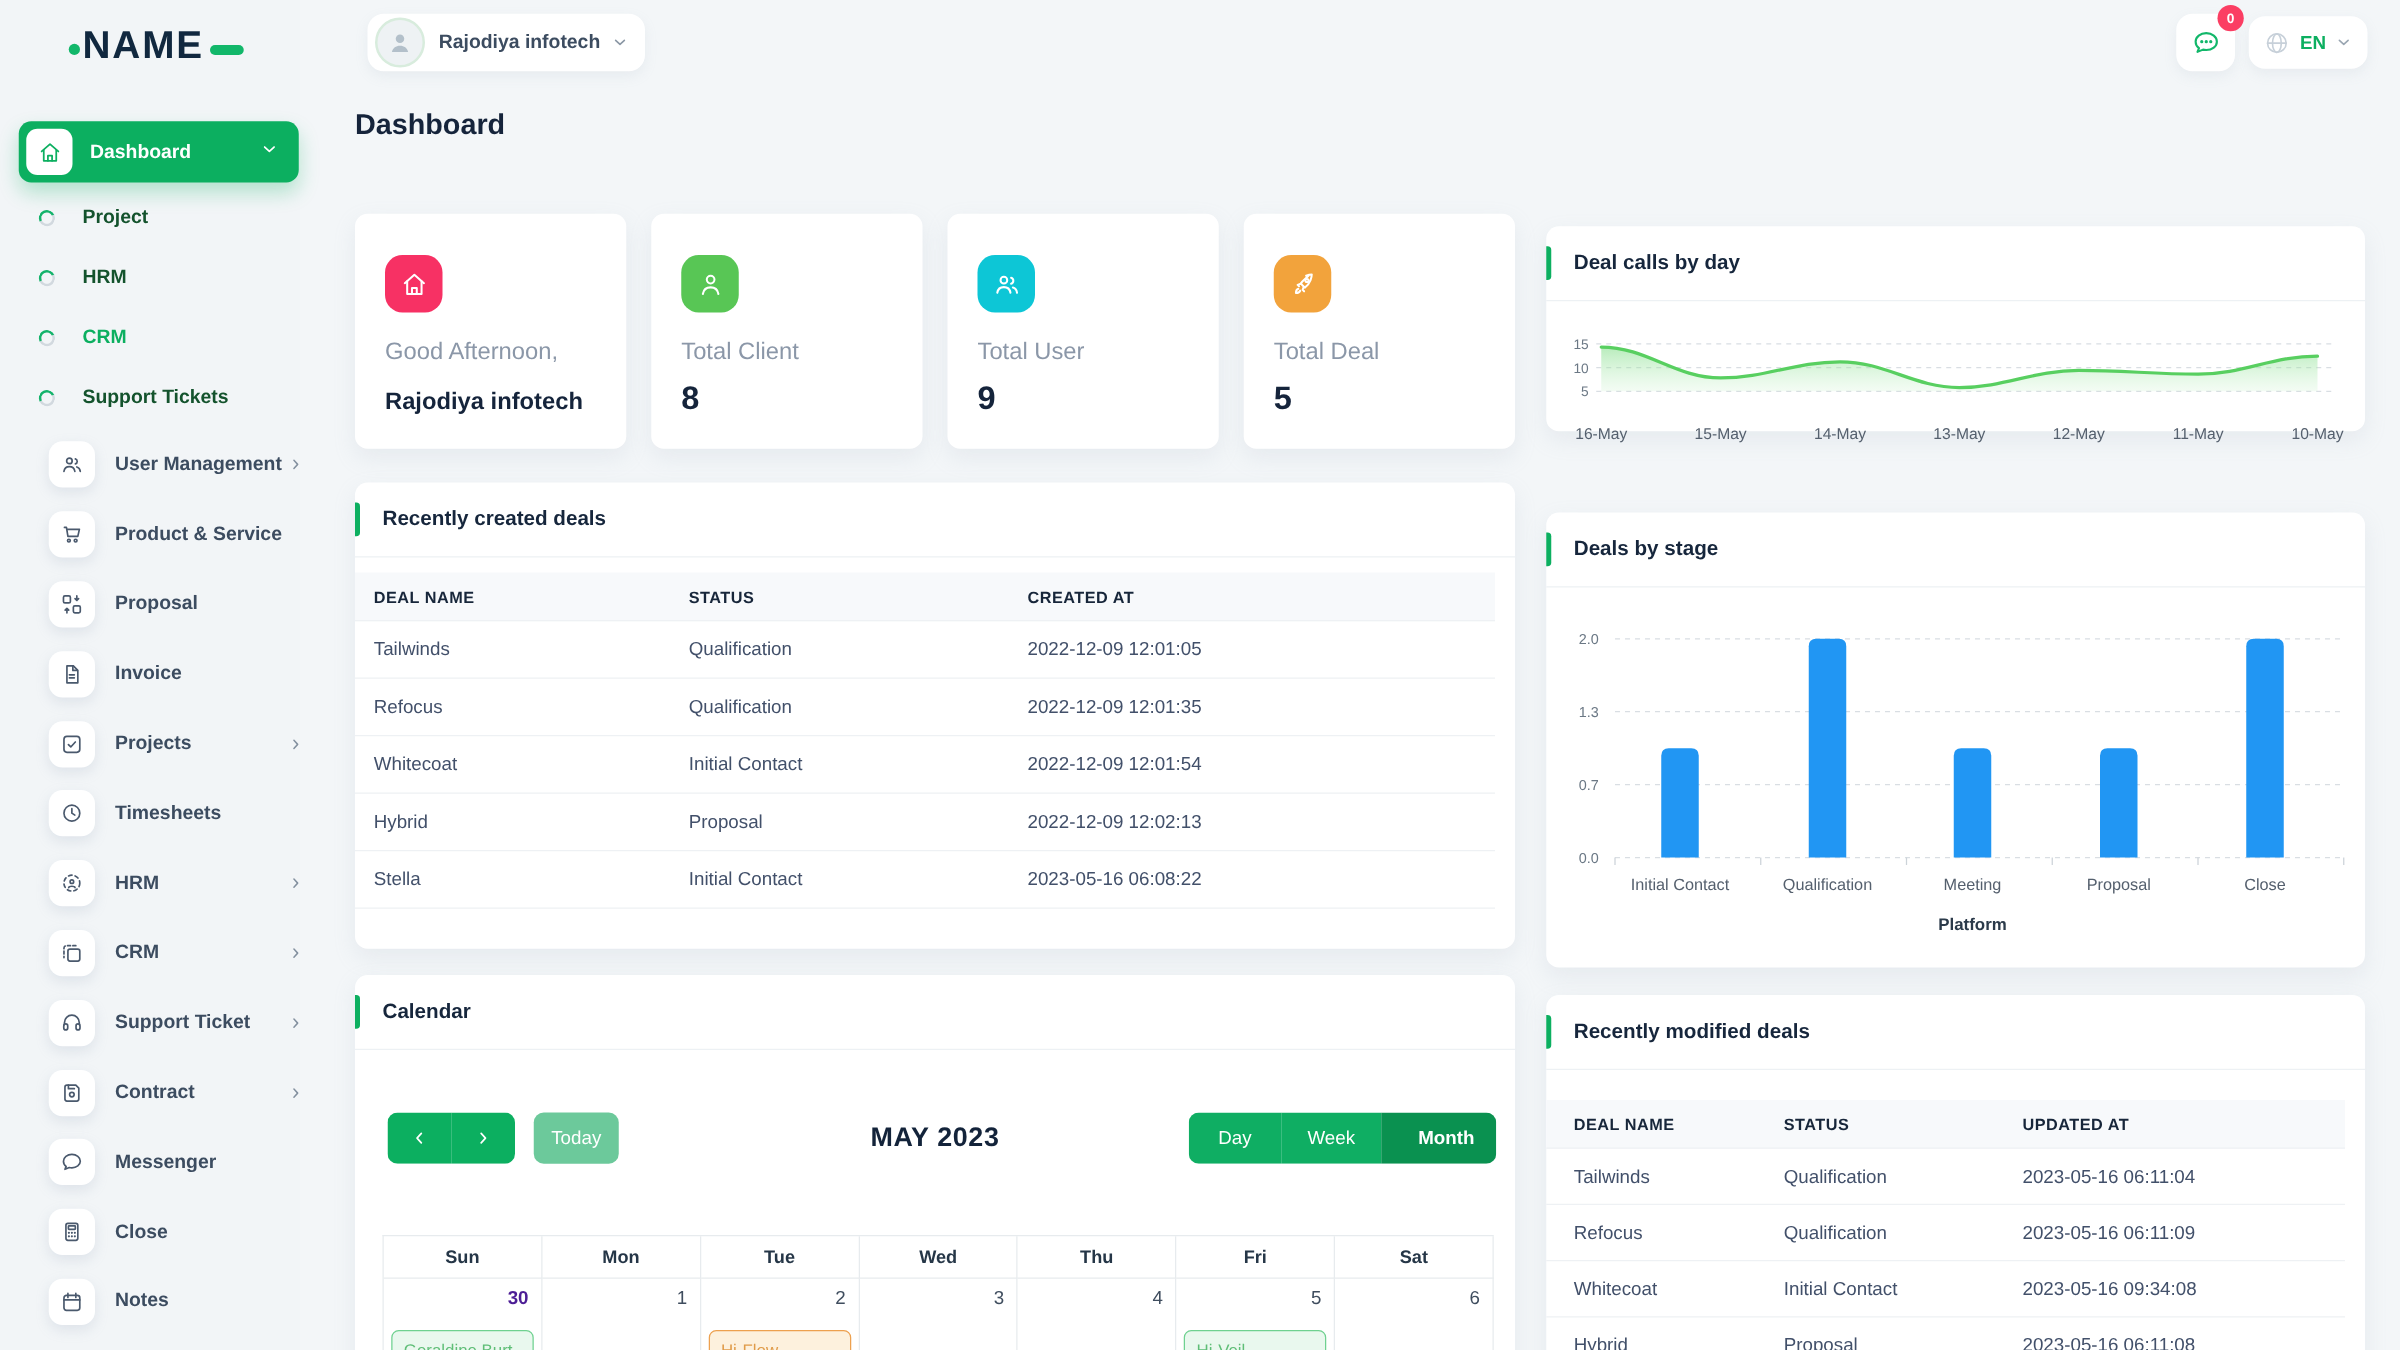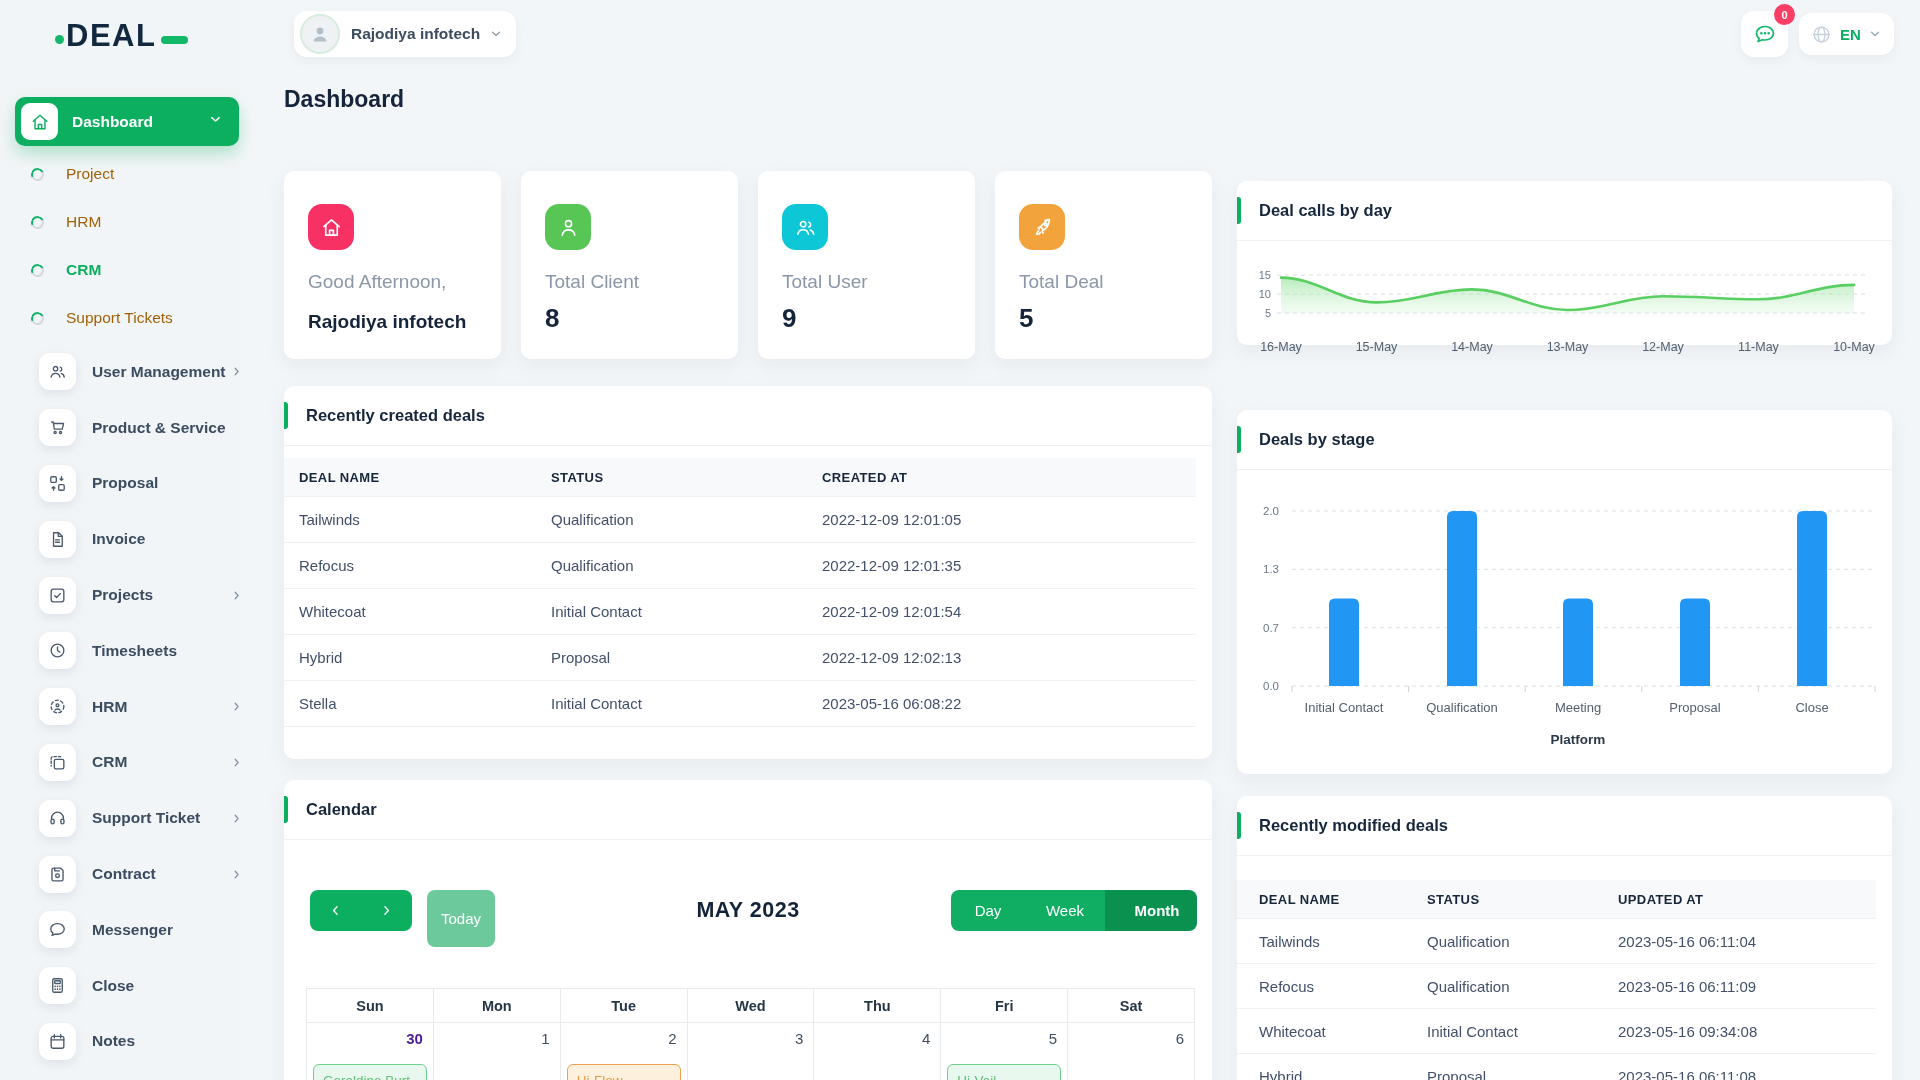--- a/index.html
+++ b/index.html
@@ -22,21 +22,21 @@
   .dash-ic-box{width:37px;height:37px;border-radius:9px;background:#ffffff;margin-left:6px;
     display:flex;align-items:center;justify-content:center;color:#0caf60;}
   .dash-ic-box svg{width:20px;height:20px;}
   .dash-btn-label{color:#fff;font-size:15.5px;font-weight:700;margin-left:14px;}
   .dash-btn .chev{position:absolute;right:16px;color:#fff;}
   .dash-btn .chev svg{width:15px;height:15px;}
   #sub-items{position:absolute;left:0;top:150px;width:240px;}
   .sub-item{height:48px;display:flex;align-items:center;cursor:pointer;}
   .bullet{width:9px;height:9px;border-radius:50%;margin-left:31px;
     border:2.5px solid #d2d9df;border-top-color:#14b36b;border-left-color:#14b36b;transform:rotate(20deg);}
-  .sub-label{margin-left:22px;font-size:15.5px;font-weight:400;color:#a16207;}
+  .sub-label{margin-left:22px;font-size:15.5px;font-weight:700;color:#14532d;}
   .sub-item.active .sub-label{color:#0caf60;font-weight:700;}
   #side-items{position:absolute;left:16px;top:344px;width:240px;}
   .side-item{height:55.8px;display:flex;align-items:center;position:relative;cursor:pointer;}
   .side-icon-box{width:37px;height:37px;border-radius:11px;background:#fff;margin-left:23px;
     box-shadow:0 4px 10px rgba(150,165,185,.22);display:flex;align-items:center;justify-content:center;color:#4a596d;}
   .side-icon-box svg{width:19px;height:19px;}
   .side-label{margin-left:16px;font-size:15.5px;font-weight:600;color:#3c4c60;}
   .side-chev{position:absolute;right:13px;color:#83909f;display:flex;}
   .side-chev svg{width:13px;height:13px;}
   
@@ -82,21 +82,21 @@
   .modified-grid{grid-template-columns:168px 191px 1fr;padding-left:22px;}
   .created-grid.t-head{height:38px;}
   .created-grid.t-row{height:45px;}
   .modified-grid.t-head{height:38px;}
   .modified-grid.t-row{height:44px;}
   
   .cal-btn{display:flex;align-items:center;justify-content:center;color:#fff;cursor:pointer;}
   .cal-nav{position:absolute;left:26px;top:110px;height:41px;display:flex;border-radius:8px;overflow:hidden;}
   .cal-nav .cal-btn{width:51px;background:#0caf60;}
   .cal-nav svg{width:15px;height:15px;}
-  .cal-today{position:absolute;left:143px;top:110px;width:68px;height:57px;background:#6cc99b;border-radius:8px;
+  .cal-today{position:absolute;left:143px;top:110px;width:68px;height:41px;background:#6cc99b;border-radius:8px;
     color:#fff;font-size:15px;display:flex;align-items:center;justify-content:center;cursor:pointer;}
   .cal-title{position:absolute;left:0;right:0;top:118px;text-align:center;font-size:21.5px;font-weight:800;color:#13233a;letter-spacing:.5px;}
   .cal-views{position:absolute;left:667px;top:110px;height:41px;display:flex;border-radius:8px;overflow:hidden;}
   .cal-views .cal-btn{font-size:15px;background:#0fae63;}
   .cal-views .cal-btn.v0{width:74px;}
   .cal-views .cal-btn.v1{width:80px;}
   .cal-views .cal-btn.v2{width:80px;}
   .cal-views .cal-btn.active{background:#0a9150;font-weight:600;padding-left:12px;}
   .cal-grid{position:absolute;left:22px;top:208px;width:888px;display:grid;grid-template-columns:repeat(7,1fr);
     border-left:1px solid #e7ebee;border-top:1px solid #e7ebee;}
@@ -117,21 +117,21 @@
   #calendar-card{left:284px;top:780px;width:928px;height:330px;}
   .chart-svg{position:absolute;}
   text{font-family:"Liberation Sans",sans-serif;}
 </style>
 </head>
 <body>
 
 <aside class="sidebar">
   <div class="logo">
     <span class="logo-dot"></span>
-    <span class="logo-text">DEAL</span>
+    <span class="logo-text">NAME</span>
     <span class="logo-dash"></span>
   </div>
   <div class="dash-btn">
     <span class="dash-ic-box">
         <svg viewBox="0 0 24 24" fill="none" stroke="currentColor" stroke-width="1.7" stroke-linecap="round" stroke-linejoin="round">
           <path d="M4 11l8-7 8 7"></path>
           <path d="M6 9.5V20h12V9.5"></path>
           <path d="M10 20v-5h4v5"></path>
         </svg>
       </span>

